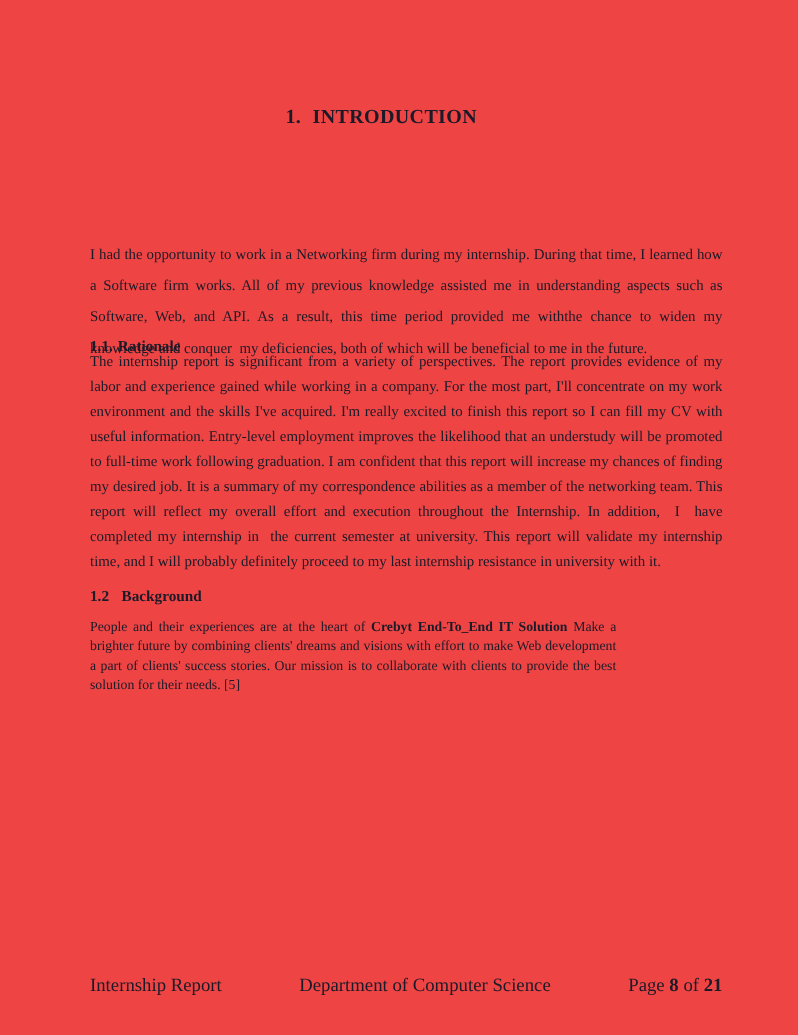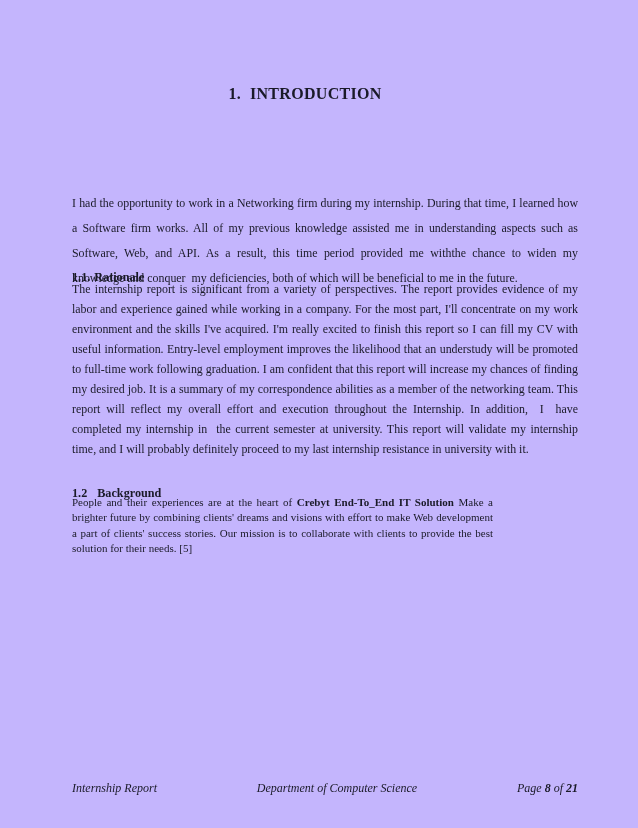--- a/index.html
+++ b/index.html
@@ -4,21 +4,21 @@
 <style>
   html, body {
     margin: 0;
     padding: 0;
     background: #ffffff;
   }
   .page {
     position: relative;
     width: 638px;
     height: 828px;
-    background: #c4b5fd;
+    background: #ef4444;
     font-family: "Liberation Serif", serif;
     color: #1a1a28;
     overflow: hidden;
   }
   .doc-title {
     position: absolute;
     top: 85px;
     left: 52px;
     width: 506px;
     margin: 0;
@@ -42,38 +42,37 @@
     position: absolute;
     left: 72px;
     margin: 0;
     font-size: 12.2px;
     font-weight: bold;
     line-height: 15px;
   }
   .h-rationale { top: 270px; text-align: right; }
   .h-rationale .sec-num { margin-right: 4px; }
   .p-rationale { top: 279px; line-height: 20px; }
-  .h-background { top: 470px; margin-top: 16px; }
+  .h-background { top: 470px; }
   .h-background .sec-num { margin-right: 10px; }
   .p-background {
     top: 495px;
     width: 421px;
     font-size: 11px;
     line-height: 15.3px;
   }
   .footer {
     position: absolute;
     top: 781px;
     left: 72px;
     width: 506px;
     display: flex;
     justify-content: space-between;
     align-items: center;
-    font-style: italic;
-    font-size: 12px;
+    font-size: 15px;
   }
   .footer b { font-weight: bold; }
 </style>
 </head>
 <body>
 
 <div class="page">
 
   <h1 class="doc-title"><span class="title-number">1.</span><span>INTRODUCTION</span></h1>
 

